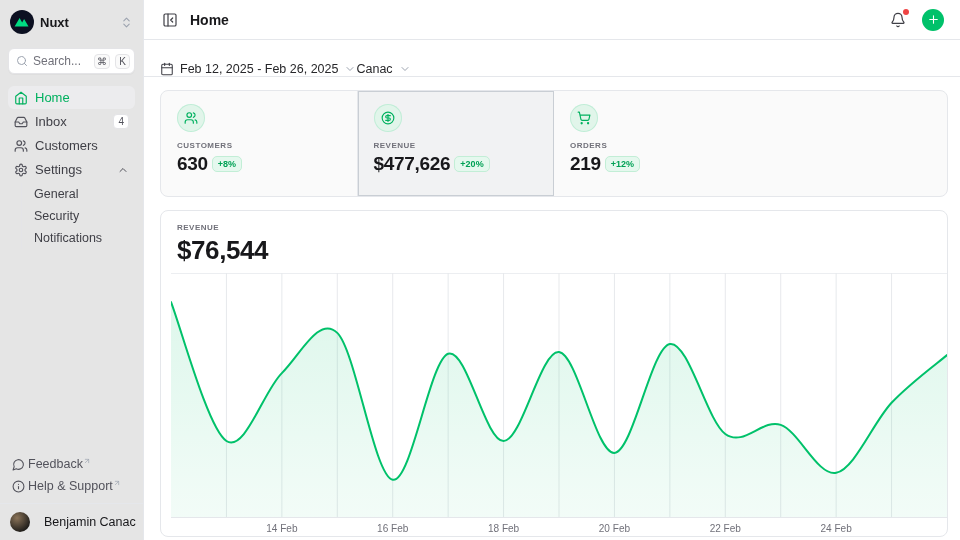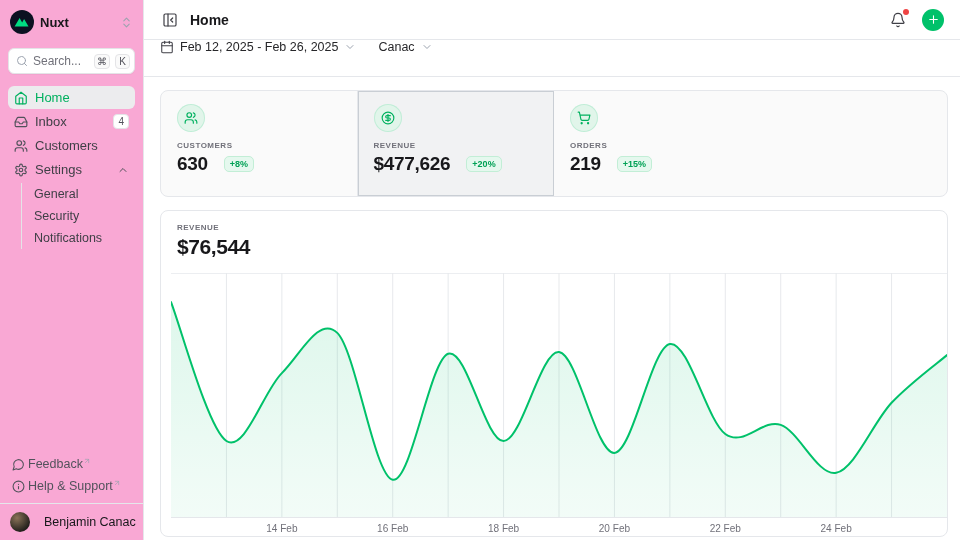--- a/index.html
+++ b/index.html
@@ -2,21 +2,21 @@
 <html><head>
 <meta charset="utf-8">
 <title>Home</title>
 <style>
   * { margin:0; padding:0; box-sizing:border-box; }
   html,body { width:960px; height:540px; overflow:hidden;
     font-family:"Liberation Sans", sans-serif; background:#fff; color:#18181b; }
   .app { display:flex; width:960px; height:540px; }
 
   
-  .sidebar { width:144px; min-width:144px; background:#f9a8d4;
+  .sidebar { width:144px; min-width:144px; background:#e5e5e5;
     border-right:1px solid #e5e7eb; display:flex; flex-direction:column;
     padding:8px 8px 6px 8px; }
   .ws-row { display:flex; align-items:center; gap:6px; padding:2px 2px;
     border-radius:6px; cursor:pointer; margin-bottom:12px; }
   .ws-logo { width:24px; height:24px; display:flex; }
   .ws-name { font-size:13px; font-weight:700; flex:1; }
   .ic { stroke:currentColor; fill:none; stroke-width:2; stroke-linecap:round; stroke-linejoin:round; }
   .dim { color:#9ca3af; }
   .search { display:flex; align-items:center; gap:5px; height:26px;
     background:#fff; border:1px solid #e4e4e7; border-radius:6px;
@@ -58,51 +58,51 @@
   .icon-btn { background:none; border:none; color:#3f3f46; display:flex;
     align-items:center; cursor:pointer; padding:2px; }
   .page-title { font-size:14px; font-weight:700; flex:1; }
   .bell-wrap { position:relative; }
   .bell-dot { position:absolute; top:-1px; right:-1px; width:6px; height:6px;
     border-radius:50%; background:#ef4444; }
   .add-btn { width:22px; height:22px; border-radius:50%; background:#00c16a;
     border:none; color:#fff; display:flex; align-items:center; justify-content:center;
     cursor:pointer; margin-left:4px; }
   .toolbar { height:37px; border-bottom:1px solid #e5e7eb; display:flex;
-    align-items:flex-start; padding:0 16px; gap:22px; }
+    align-items:flex-end; padding:0 16px; }
   .tb-btn { background:none; border:none; display:flex; align-items:center; gap:6px;
     font-size:12.5px; font-weight:500; color:#27272a; cursor:pointer;
     font-family:"Liberation Sans", sans-serif; }
   .tb-btn .chev { color:#9ca3af; }
 
   .content { padding:13px 12px 0 16px; }
 
   
   .stats { display:grid; grid-template-columns:1fr 1fr 1fr 1fr;
     border:1px solid #e5e7eb; border-radius:8px; background:#fafafa;
     overflow:hidden; height:107px; margin-bottom:13px; }
   .stat-cell { padding:13px 16px; border-right:1px solid #e5e7eb; cursor:pointer; }
   .stat-cell:last-child { border-right:none; }
   .stat-cell.selected { background:#f1f2f3; outline:1px solid #c9ced4; outline-offset:-1px; }
   .stat-icon { width:28px; height:28px; border-radius:50%; background:#e1f5ea;
     box-shadow:inset 0 0 0 1px rgba(0,193,106,0.15);
     display:flex; align-items:center; justify-content:center; color:#00b15f; }
   .stat-label { font-size:8px; letter-spacing:0.5px; color:#71717a; font-weight:600;
     margin-top:9px; }
-  .stat-value-row { display:flex; align-items:center; gap:16px; margin-top:3px; }
+  .stat-value-row { display:flex; align-items:center; gap:4px; margin-top:3px; }
   .stat-value { font-size:19px; font-weight:700; letter-spacing:-0.3px; }
   .delta-badge { font-size:9px; font-weight:600; color:#00a155;
     background:#e5f8ee; border:1px solid #c2eed6; border-radius:5px; padding:2px 5px; }
 
   
   .chart-card { border:1px solid #e5e7eb; border-radius:8px; background:#fff;
     height:327px; overflow:hidden; }
   .chart-head { padding:12px 16px 0 16px; height:62px; }
   .chart-label { font-size:8px; letter-spacing:0.5px; color:#71717a; font-weight:600; }
-  .chart-value { font-size:21px; font-weight:700; letter-spacing:-0.4px; margin-top:3px; }
+  .chart-value { font-size:26px; font-weight:700; letter-spacing:-0.4px; margin-top:3px; }
   #chart { width:100%; height:264px; display:block;padding-left:10px; }
   #chart svg { display:block; }
   #chart text { font-family:"Liberation Sans", sans-serif; }
 </style>
 </head>
 <body>
 
 <div class="app">
 
   <aside class="sidebar">
@@ -289,21 +289,21 @@
           <div class="stat-icon">
               <svg class="ic" viewBox="0 0 24 24" width="14" height="14">
                 <circle cx="8" cy="21" r="1"></circle>
                 <circle cx="19" cy="21" r="1"></circle>
                 <path d="M2.05 2.05h2l2.66 12.42a2 2 0 0 0 2 1.58h9.78a2 2 0 0 0 1.95-1.57l1.65-7.43H5.12"></path>
               </svg>
             </div>
           <div class="stat-label">ORDERS</div>
           <div class="stat-value-row">
             <span class="stat-value">219</span>
-            <span class="delta-badge">+15%</span>
+            <span class="delta-badge">+12%</span>
           </div>
         </div>
       </section>
 
       <section class="chart-card">
         <div class="chart-head">
           <div class="chart-label">REVENUE</div>
           <div class="chart-value">$76,544</div>
         </div>
         <div id="chart">

